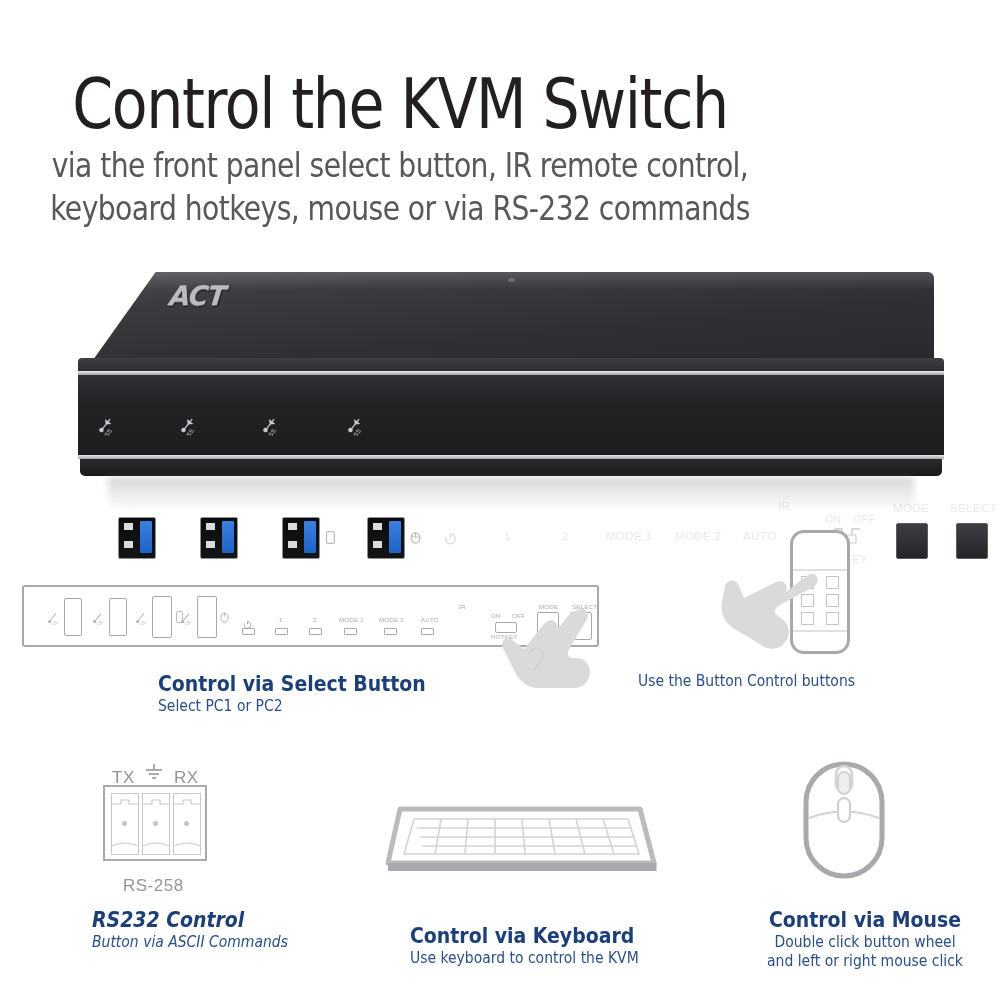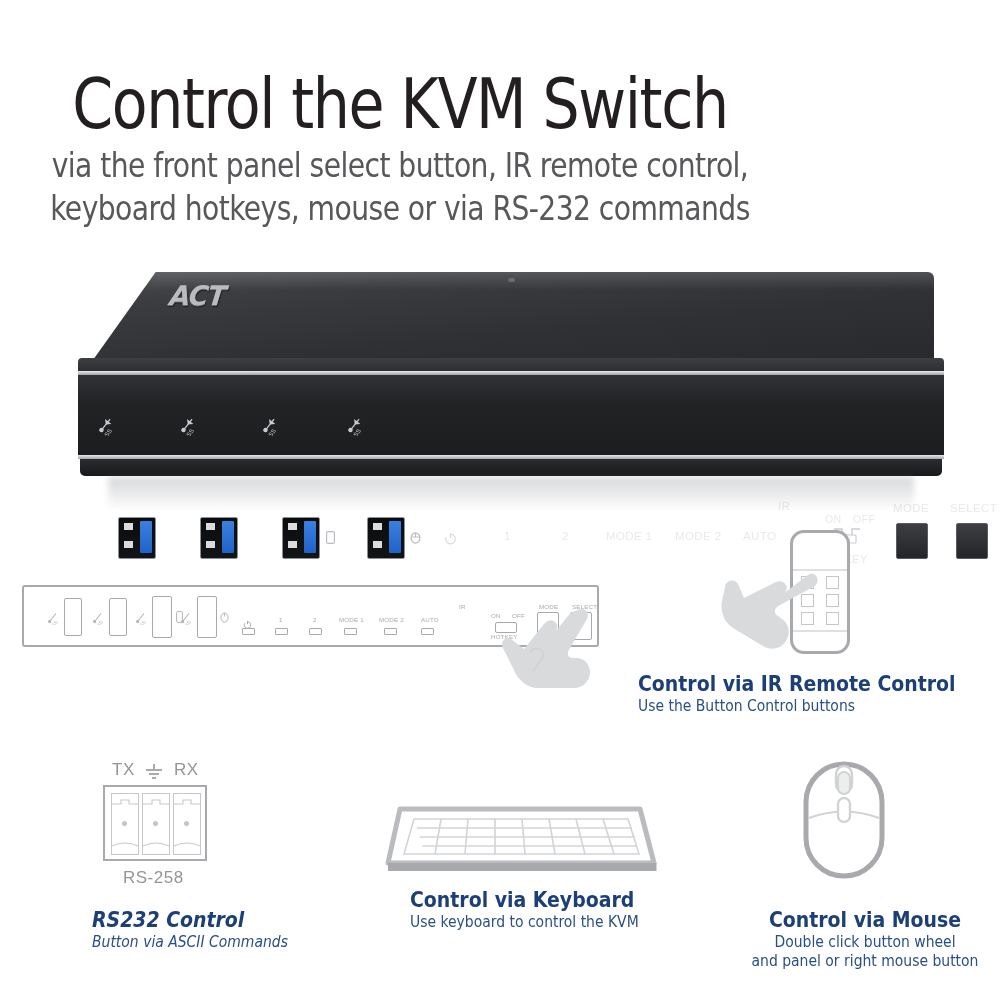--- a/index.html
+++ b/index.html
@@ -110,21 +110,21 @@
 
   
   .hand{fill:#d9dadc;}
 
   
   .rs-block{position:absolute;left:103px;top:785px;width:100px;height:72px;
     border:2px solid #a7a9ac;background:#fff;}
   .rs-pin{position:absolute;top:6px;width:26px;height:60px;border:1.3px solid #c6c8ca;background:#fff;}
   .rs-dot{position:absolute;width:5px;height:5px;border-radius:50%;background:#c2c4c6;}
   .rs-txt{position:absolute;color:#939598;font-size:17px;letter-spacing:.5px;
-    font-family:"Liberation Sans",sans-serif;}
+    font-family:"Liberation Sans",sans-serif;margin-top:8px;}
 
   
   .kbd{position:absolute;left:378px;top:805px;}
 
   
   .mouse{position:absolute;left:800px;top:760px;}
 
   
   .cap{position:absolute;}
   .cap .t{color:#1c3f77;font-weight:700;font-size:21px;line-height:25px;
@@ -447,35 +447,38 @@
   <span class="mouse">
     <svg width="88" height="120" viewBox="0 0 88 120">
       <rect x="6" y="4" width="76" height="112" rx="38" fill="#ffffff" stroke="#a7a9ac" stroke-width="5"></rect>
       <path d="M9 58 q35 -13 70 0" fill="none" stroke="#d0d2d4" stroke-width="2"></path>
       <rect x="36" y="6" width="16" height="26" rx="8" fill="#ffffff" stroke="#d0d2d4" stroke-width="2.4"></rect>
       <rect x="38" y="12" width="12" height="22" rx="6" fill="#eceded" stroke="#d0d2d4" stroke-width="2"></rect>
       <rect x="38" y="38" width="12" height="24" rx="6" fill="#ffffff" stroke="#d0d2d4" stroke-width="2.4"></rect>
     </svg>
   </span>
 
+  <div class="cap" style="left:158px;top:672px;">
+    <div class="t">Control via Select Button</div>
+    <div class="s">Select PC1 or PC2</div>
+  </div>
 
   <div class="cap" style="left:638px;top:672px;">
-    <div class="t">Control via IR Remote Control</div>
     <div class="s">Use the Button Control buttons</div>
   </div>
 
   <div class="cap" style="left:92px;top:908px;font-style:italic;">
     <div class="t">RS232 Control</div>
     <div class="s">Button via ASCII Commands</div>
   </div>
 
-  <div class="cap" style="left:410px;top:888px;">
+  <div class="cap" style="left:410px;top:924px;">
     <div class="t">Control via Keyboard</div>
     <div class="s">Use keyboard to control the KVM</div>
   </div>
 
   <div class="cap center" style="left:740px;top:908px;width:250px;">
     <div class="t">Control via Mouse</div>
     <div class="s">Double click button wheel</div>
-    <div class="s">and panel or right mouse button</div>
+    <div class="s">and left or right mouse click</div>
   </div>
 
 </div>
 
 </body></html>

